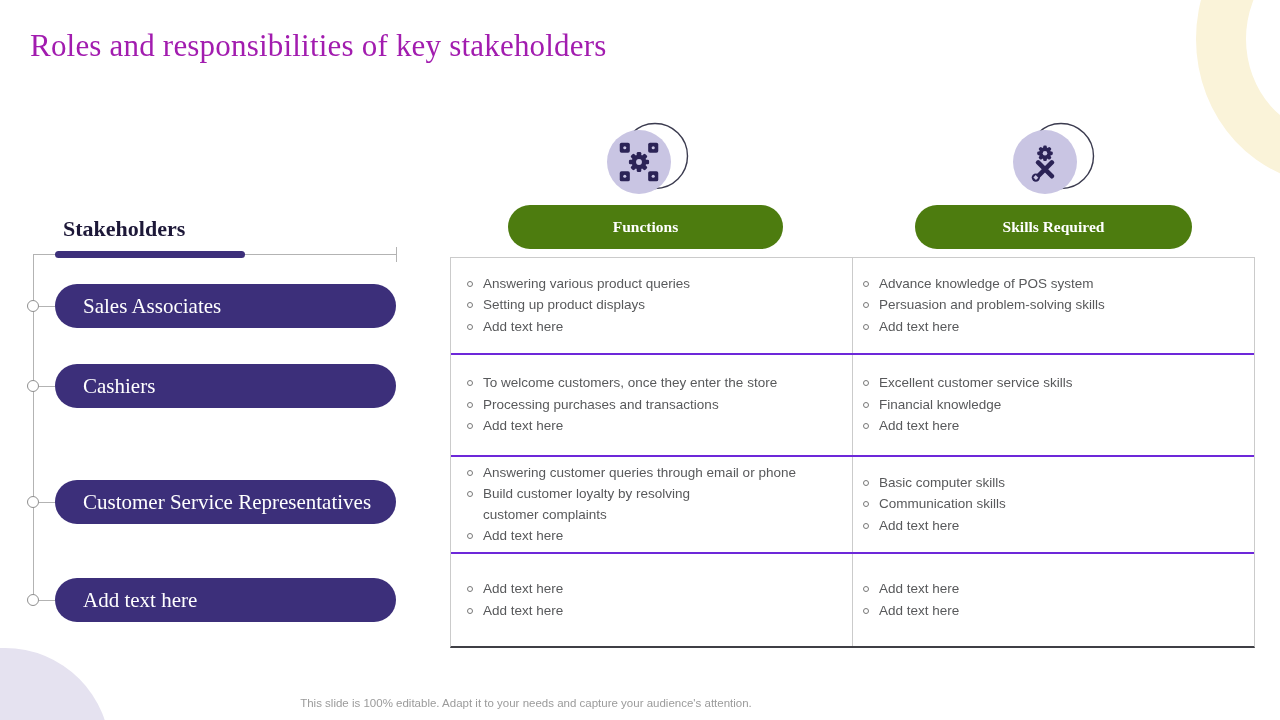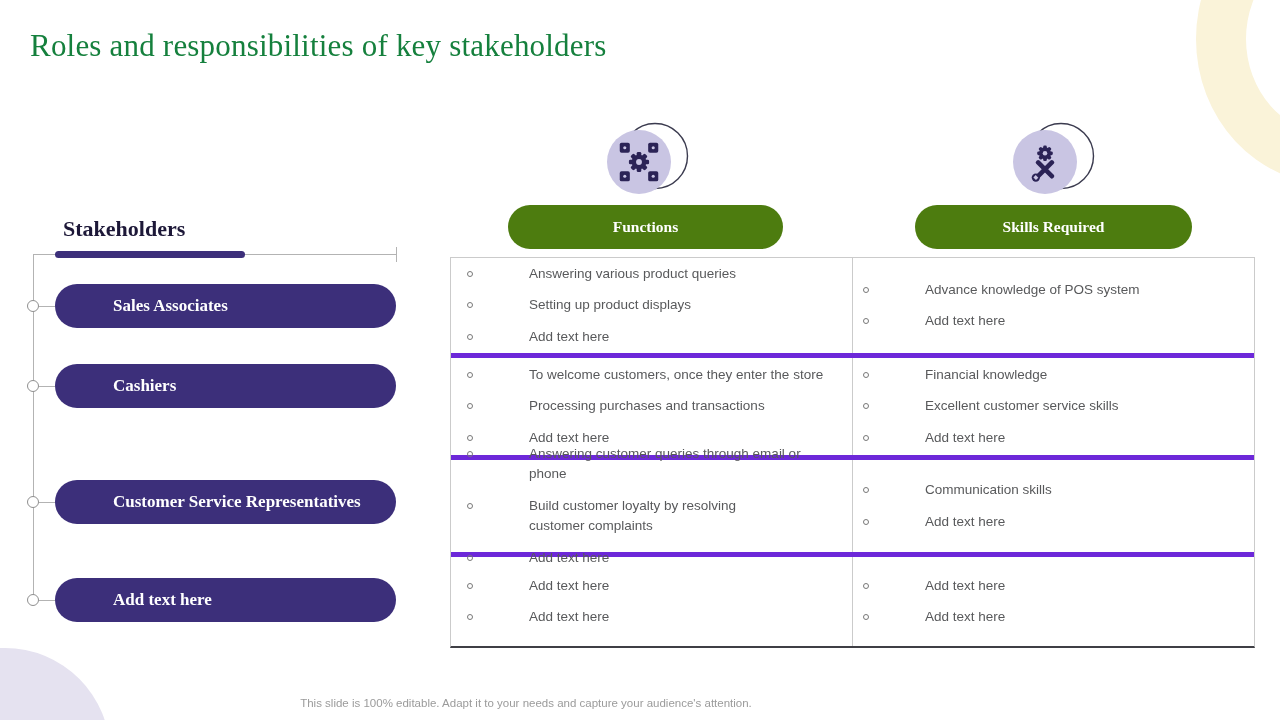--- a/index.html
+++ b/index.html
@@ -8,67 +8,67 @@
   .slide { position:relative; width:1280px; height:720px; background:#ffffff; overflow:hidden; }
 
   
   .deco-ring { position:absolute; left:1196px; top:-106px; width:270px; height:290px;
     border:50px solid #faf3d9; border-radius:50%; }
   .deco-circle { position:absolute; left:-100px; top:648px; width:210px; height:210px;
     border-radius:50%; background:#e5e2f0; }
 
   
   .title { position:absolute; left:30px; top:28px; font-family:"Liberation Serif", serif;
-    font-size:31px; font-weight:400; color:#15803d; letter-spacing:.2px; }
+    font-size:31px; font-weight:400; color:#a21caf; letter-spacing:.2px; }
   .subtitle { position:absolute; left:31px; top:76px; width:1210px; font-size:12px;
     color:#7f7f7f; white-space:nowrap; }
 
   
   .stk-heading { position:absolute; left:63px; top:216px; font-family:"Liberation Serif", serif;
     font-size:22px; font-weight:700; color:#1d1838; }
   .stk-bar { position:absolute; left:55px; top:251px; width:190px; height:7px; border-radius:3.5px;
     background:#3c2f7a; z-index:2; }
   .stk-line { position:absolute; left:33px; top:254px; width:364px; height:1px; background:#b3b3b3; }
   .stk-tick { position:absolute; left:396px; top:247px; width:1px; height:15px; background:#b3b3b3; }
   .stk-vline { position:absolute; left:33px; top:255px; width:1px; height:346px; background:#b3b3b3; }
 
   .stk-row { position:absolute; left:27px; width:375px; height:44px; display:flex; align-items:center; }
   .stk-row:nth-child(1){ top:284px; } .stk-row:nth-child(2){ top:364px; }
   .stk-row:nth-child(3){ top:480px; } .stk-row:nth-child(4){ top:578px; }
   .node { width:12px; height:12px; border:1px solid #8f8f8f; border-radius:50%; background:#ffffff; flex-shrink:0; }
   .h-conn { width:16px; height:1px; background:#b3b3b3; flex-shrink:0; }
   .stk-pill { width:341px; height:44px; border-radius:22px; background:#3c2f7a; display:flex;
     align-items:center; padding-left:28px; }
-  .stk-pill-label { color:#ffffff; font-family:"Liberation Serif", serif; font-size:17px; font-weight:700;margin-left:30px; }
+  .stk-pill-label { color:#ffffff; font-family:"Liberation Serif", serif; font-size:21px; font-weight:400; }
 
   
   .icon-wrap { position:absolute; width:84px; height:78px; }
   .icon-wrap.fn { left:605px; top:122px; }
   .icon-wrap.sk { left:1011px; top:122px; }
   .icon-arc { position:absolute; left:16px; top:0; }
   .icon-bg { position:absolute; left:2px; top:8px; width:64px; height:64px; border-radius:50%;
     background:#c9c5e3; }
   .icon-glyph { position:absolute; left:12px; top:18px; }
   .hdr-pill { position:absolute; height:44px; border-radius:22px; background:#4d7c0f;
     display:flex; align-items:center; justify-content:center; }
   .hdr-pill.fn { left:508px; top:205px; width:275px; }
   .hdr-pill.sk { left:915px; top:205px; width:277px; }
   .hdr-label { color:#ffffff; font-family:"Liberation Serif", serif; font-size:15.5px; font-weight:700; }
 
   
   .tbl { position:absolute; left:450px; top:257px; width:805px;
     border:1px solid #cbcbcb; border-bottom:2px solid #3f3f45; }
   .t-row { display:flex; }
-  .t-row + .t-row { border-top:5px solid #6d28d9; }
+  .t-row + .t-row { border-top:2px solid #6d28d9; }
   .t-row:nth-child(1){ height:95px; } .t-row:nth-child(2){ height:102px; }
   .t-row:nth-child(3){ height:97px; } .t-row:nth-child(4){ height:94px; }
   .t-cell { width:401px; display:flex; flex-direction:column; justify-content:center; padding:8px 14px; }
   .t-cell + .t-cell { width:402px; border-left:1px solid #cbcbcb;padding-left:8px; }
   .cell-list { list-style:none; }
-  .cell-item { display:flex; align-items:flex-start; margin:11px 0;gap:46px; }
+  .cell-item { display:flex; align-items:flex-start; margin:1px 0; }
   .bullet { width:6px; height:6px; border:1px solid #787878; border-radius:50%; flex-shrink:0;
     margin:7px 10px 0 2px; }
   .item-text { font-size:13.5px; line-height:20.5px; color:#58595b; white-space:pre-line; }
 
   
   .footer { position:absolute; left:0; top:697px; width:1052px; text-align:center;
     font-size:11.5px; color:#9b9b9b; }
 </style>
 </head>
 <body>
@@ -187,20 +187,24 @@
           </ul>
         </div>
         <div class="t-cell">
           <ul class="cell-list">
             <li class="cell-item">
               <span class="bullet"></span>
               <span class="item-text">Advance knowledge of POS system</span>
             </li>
             <li class="cell-item">
               <span class="bullet"></span>
+              <span class="item-text">Persuasion and problem-solving skills</span>
+            </li>
+            <li class="cell-item">
+              <span class="bullet"></span>
               <span class="item-text">Add text here</span>
             </li>
           </ul>
         </div>
       </div>
       <div class="t-row">
         <div class="t-cell">
           <ul class="cell-list">
             <li class="cell-item">
               <span class="bullet"></span>
@@ -213,25 +217,25 @@
             <li class="cell-item">
               <span class="bullet"></span>
               <span class="item-text">Add text here</span>
             </li>
           </ul>
         </div>
         <div class="t-cell">
           <ul class="cell-list">
             <li class="cell-item">
               <span class="bullet"></span>
+              <span class="item-text">Excellent customer service skills</span>
+            </li>
+            <li class="cell-item">
+              <span class="bullet"></span>
               <span class="item-text">Financial knowledge</span>
-            </li>
-            <li class="cell-item">
-              <span class="bullet"></span>
-              <span class="item-text">Excellent customer service skills</span>
             </li>
             <li class="cell-item">
               <span class="bullet"></span>
               <span class="item-text">Add text here</span>
             </li>
           </ul>
         </div>
       </div>
       <div class="t-row">
         <div class="t-cell">
@@ -248,20 +252,24 @@
             <li class="cell-item">
               <span class="bullet"></span>
               <span class="item-text">Add text here</span>
             </li>
           </ul>
         </div>
         <div class="t-cell">
           <ul class="cell-list">
             <li class="cell-item">
               <span class="bullet"></span>
+              <span class="item-text">Basic computer skills</span>
+            </li>
+            <li class="cell-item">
+              <span class="bullet"></span>
               <span class="item-text">Communication skills</span>
             </li>
             <li class="cell-item">
               <span class="bullet"></span>
               <span class="item-text">Add text here</span>
             </li>
           </ul>
         </div>
       </div>
       <div class="t-row">

